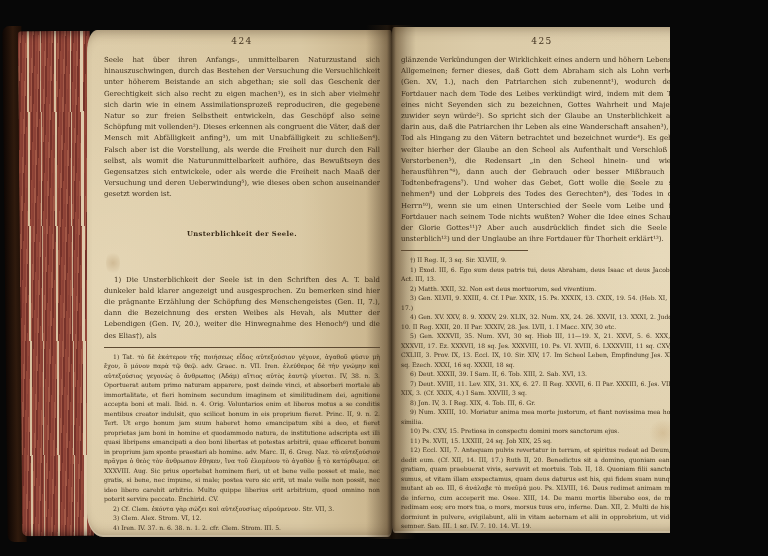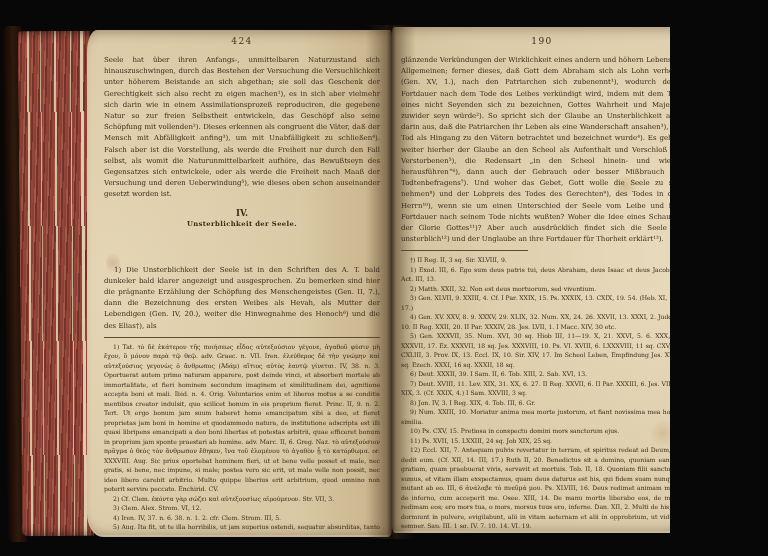--- a/index.html
+++ b/index.html
@@ -57,21 +57,21 @@
   .stain-b{left:648px;top:420px;width:30px;height:26px;background:radial-gradient(circle,rgba(168,124,66,.22),rgba(168,124,66,0) 70%);}
   .stain-c{left:106px;top:250px;width:14px;height:26px;background:radial-gradient(circle,rgba(150,110,60,.25),rgba(150,110,60,0) 70%);}
   
   .content{position:absolute;color:#3a2c1a;overflow:hidden;}
   .content-left{left:104px;top:36px;width:276px;height:494px;}
   .content-right{left:401px;top:36px;width:282px;height:492px;}
   .pagenum{text-align:center;font-size:9px;letter-spacing:1.5px;margin-bottom:9px;color:#40311e;}
   .body-text{font-size:7px;line-height:11.2px;text-align:justify;}
   .indent{text-indent:10px;margin-top:37px;}
   .section-num{text-align:center;font-size:8.5px;font-weight:bold;margin:7px 0 2px;}
-  .section-title{text-align:center;font-size:6.8px;font-weight:bold;letter-spacing:.4px;margin-bottom:5px;}
+  .section-title{text-align:center;font-size:6.8px;font-weight:bold;letter-spacing:.4px;margin-bottom:5px;margin-top:29px;}
   .footrule{border:none;border-top:1px solid #5d4a32;margin:5px 0 4px;height:0;}
   .footrule-short{width:45%;margin-left:0;}
   .footnotes{font-size:6.1px;line-height:9.5px;text-align:justify;}
   .footnote{text-indent:9px;}
 </style>
 </head>
 <body>
 
 <div class="photo">
 
@@ -86,39 +86,38 @@
 
   <div class="stain stain-a"></div>
   <div class="stain stain-b"></div>
   <div class="stain stain-c"></div>
 
   <div class="content content-left">
     <div class="pagenum">424</div>
 
     <div class="body-text">Seele hat über ihren Anfangs-, unmittelbaren Naturzustand sich hinauszuschwingen, durch das Bestehen der Versuchung die Versuchlichkeit unter höherem Beistande an sich abgethan; sie soll das Geschenk der Gerechtigkeit sich also recht zu eigen machen¹), es in sich aber vielmehr sich darin wie in einem Assimilationsprozeß reproduciren, die gegebene Natur so zur freien Selbstheit entwickeln, das Geschöpf also seine Schöpfung mit vollenden²). Dieses erkennen als congruent die Väter, daß der Mensch mit Abfälligkeit anfing³), um mit Unabfälligkeit zu schließen⁴). Falsch aber ist die Vorstellung, als werde die Freiheit nur durch den Fall selbst, als womit die Naturunmittelbarkeit aufhöre, das Bewußtseyn des Gegensatzes sich entwickele, oder als werde die Freiheit nach Maaß der Versuchung und deren Ueberwindung⁵), wie dieses oben schon auseinander gesetzt worden ist.</div>
 
-    <div class="section-num">IV.</div>
     <div class="section-title">Unsterblichkeit der Seele.</div>
 
     <div class="body-text indent">1) Die Unsterblichkeit der Seele ist in den Schriften des A. T. bald dunkeler bald klarer angezeigt und ausgesprochen. Zu bemerken sind hier die prägnante Erzählung der Schöpfung des Menschengeistes (Gen. II, 7.), dann die Bezeichnung des ersten Weibes als Hevah, als Mutter der Lebendigen (Gen. IV, 20.), weiter die Hinwegnahme des Henoch⁶) und die des Elias†), als</div>
 
     <hr class="footrule">
 
     <div class="footnotes">
       <div class="footnote">1) Tat. τὸ δὲ ἑκάτερον τῆς ποιήσεως εἶδος αὐτεξούσιον γέγονε, ἀγαθοῦ φύσιν μὴ ἔχον, ὃ μόνον παρὰ τῷ θεῷ. adv. Graec. n. VII. Iren. ἐλεύθερος δὲ τὴν γνώμην καὶ αὐτεξούσιος γεγονὼς ὁ ἄνθρωπος (Ἀδάμ) αἴτιος αὐτὸς ἑαυτῷ γίνεται. IV, 38. n. 3. Oportuerat autem primo naturam apparere, post deinde vinci, et absorberi mortale ab immortalitate, et fieri hominem secundum imaginem et similitudinem dei, agnitione accepta boni et mali. Ibid. n. 4. Orig. Voluntarios enim et liberos motus a se conditis mentibus creator indulsit, quo scilicet bonum in eis proprium fieret. Princ. II, 9. n. 2. Tert. Ut ergo bonum jam suum haberet homo emancipatum sibi a deo, et fieret proprietas jam boni in homine et quodammodo natura, de institutione adscripta est illi quasi libripens emancipati a deo boni libertas et potestas arbitrii, quae efficeret bonum in proprium jam sponte praestari ab homine. adv. Marc. II, 6. Greg. Naz. τὸ αὐτεξούσιον πρᾶγμα ὁ θεὸς τὸν ἄνθρωπον ἔθηκεν, ἵνα τοῦ ἑλομένου τὸ ἀγαθὸν ᾖ τὸ κατόρθωμα. or. XXXVIII. Aug. Sic prius oportebat hominem fieri, ut et bene velle posset et male, nec gratis, si bene, nec impune, si male; postea vero sic erit, ut male velle non possit, nec ideo libero carebit arbitrio. Multo quippe liberius erit arbitrium, quod omnino non poterit servire peccato. Enchirid. CV.</div>
       <div class="footnote">2) Cf. Clem. ἑκόντα γὰρ σώζει καὶ αὐτεξουσίως αἱρούμενον. Str. VII, 3.</div>
       <div class="footnote">3) Clem. Alex. Strom. VI, 12.</div>
       <div class="footnote">4) Iren. IV, 37. n. 6. 38. n. 1. 2. cfr. Clem. Strom. III, 5.</div>
       <div class="footnote">5) Aug. Ita fit, ut te illa horribilis, ut jam superius ostendi, sequatur absurditas, tanto esse quemque voluntate castiorem, quanto majorem naturae suae libidinem vicerit, nec in aliquem excessum luxuriae, quamlibet illa magna sit, exire permiserit, qui autem minorem flagitiorum libidinem cohibet, minus esse castum, quoniam quem non libet, quod non licet, secundum tuam sapientiam vel potius amentiam omnino nec castus est. Ecce quod Christo importare conaris insane, ut natura fuerit omnium libidinosissimus, quia ita posset voluntatis virtute omnium esse castissimus. c. Jul. Op. imp. IV. 52.</div>
 
     </div>
   </div>
 
   <div class="content content-right">
-    <div class="pagenum">190</div>
+    <div class="pagenum">425</div>
 
     <div class="body-text">glänzende Verkündungen der Wirklichkeit eines andern und höhern Lebens im Allgemeinen; ferner dieses, daß Gott dem Abraham sich als Lohn verheißt (Gen. XV, 1.), nach den Patriarchen sich zubenennt¹), wodurch deren Fortdauer nach dem Tode des Leibes verkündigt wird, indem mit dem Titel eines nicht Seyenden sich zu bezeichnen, Gottes Wahrheit und Majestät zuwider seyn würde²). So spricht sich der Glaube an Unsterblichkeit auch darin aus, daß die Patriarchen ihr Leben als eine Wanderschaft ansahen³), der Tod als Hingang zu den Vätern betrachtet und bezeichnet wurde⁴). Es gehört weiter hierher der Glaube an den Scheol als Aufenthalt und Verschloß der Verstorbenen⁵), die Redensart „in den Scheol hinein- und wieder herausführen“⁶), dann auch der Gebrauch oder besser Mißbrauch des Todtenbefragens⁷). Und woher das Gebet, Gott wolle die Seele zu sich nehmen⁸) und der Lobpreis des Todes des Gerechten⁹), des Todes in dem Herrn¹⁰), wenn sie um einen Unterschied der Seele vom Leibe und ihre Fortdauer nach seinem Tode nichts wußten? Woher die Idee eines Schauens der Glorie Gottes¹¹)? Aber auch ausdrücklich findet sich die Seele für unsterblich¹²) und der Unglaube an ihre Fortdauer für Thorheit erklärt¹³).</div>
 
     <hr class="footrule footrule-short">
 
     <div class="footnotes">
       <div class="footnote">†) II Reg. II, 3 sq. Sir. XLVIII, 9.</div>
       <div class="footnote">1) Exod. III, 6. Ego sum deus patris tui, deus Abraham, deus Isaac et deus Jacob. Cf. Act. III, 13.</div>
       <div class="footnote">2) Matth. XXII, 32. Non est deus mortuorum, sed viventium.</div>
       <div class="footnote">3) Gen. XLVII, 9. XXIII, 4. Cf. I Par. XXIX, 15. Ps. XXXIX, 13. CXIX, 19. 54. (Heb. XI, 13—17.)</div>

